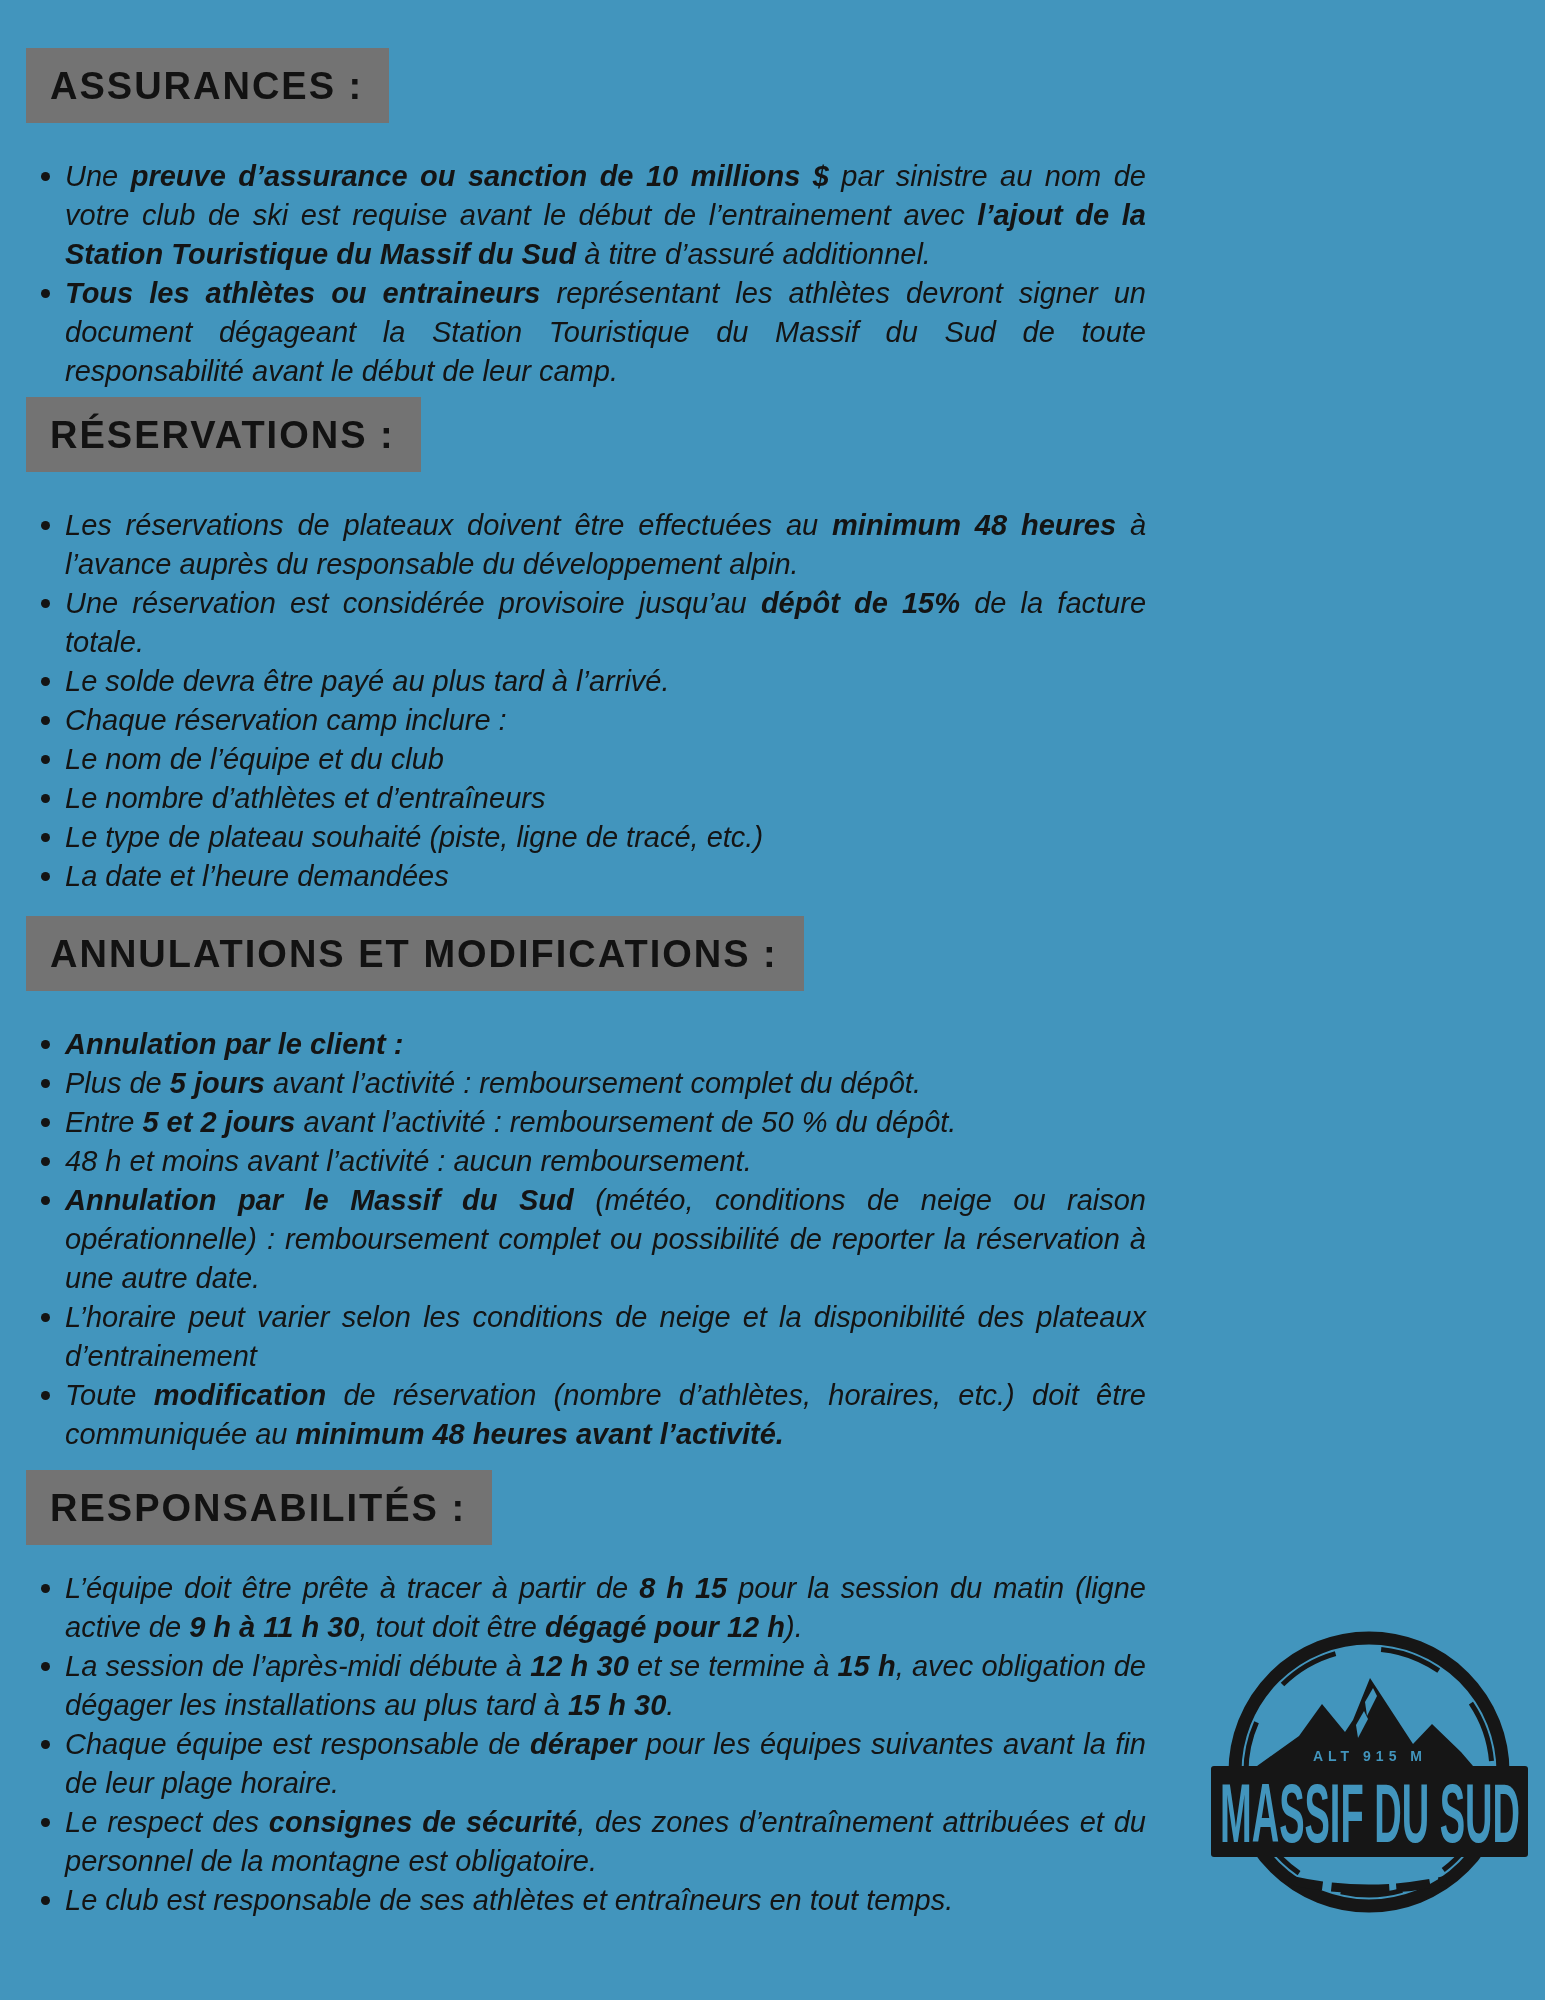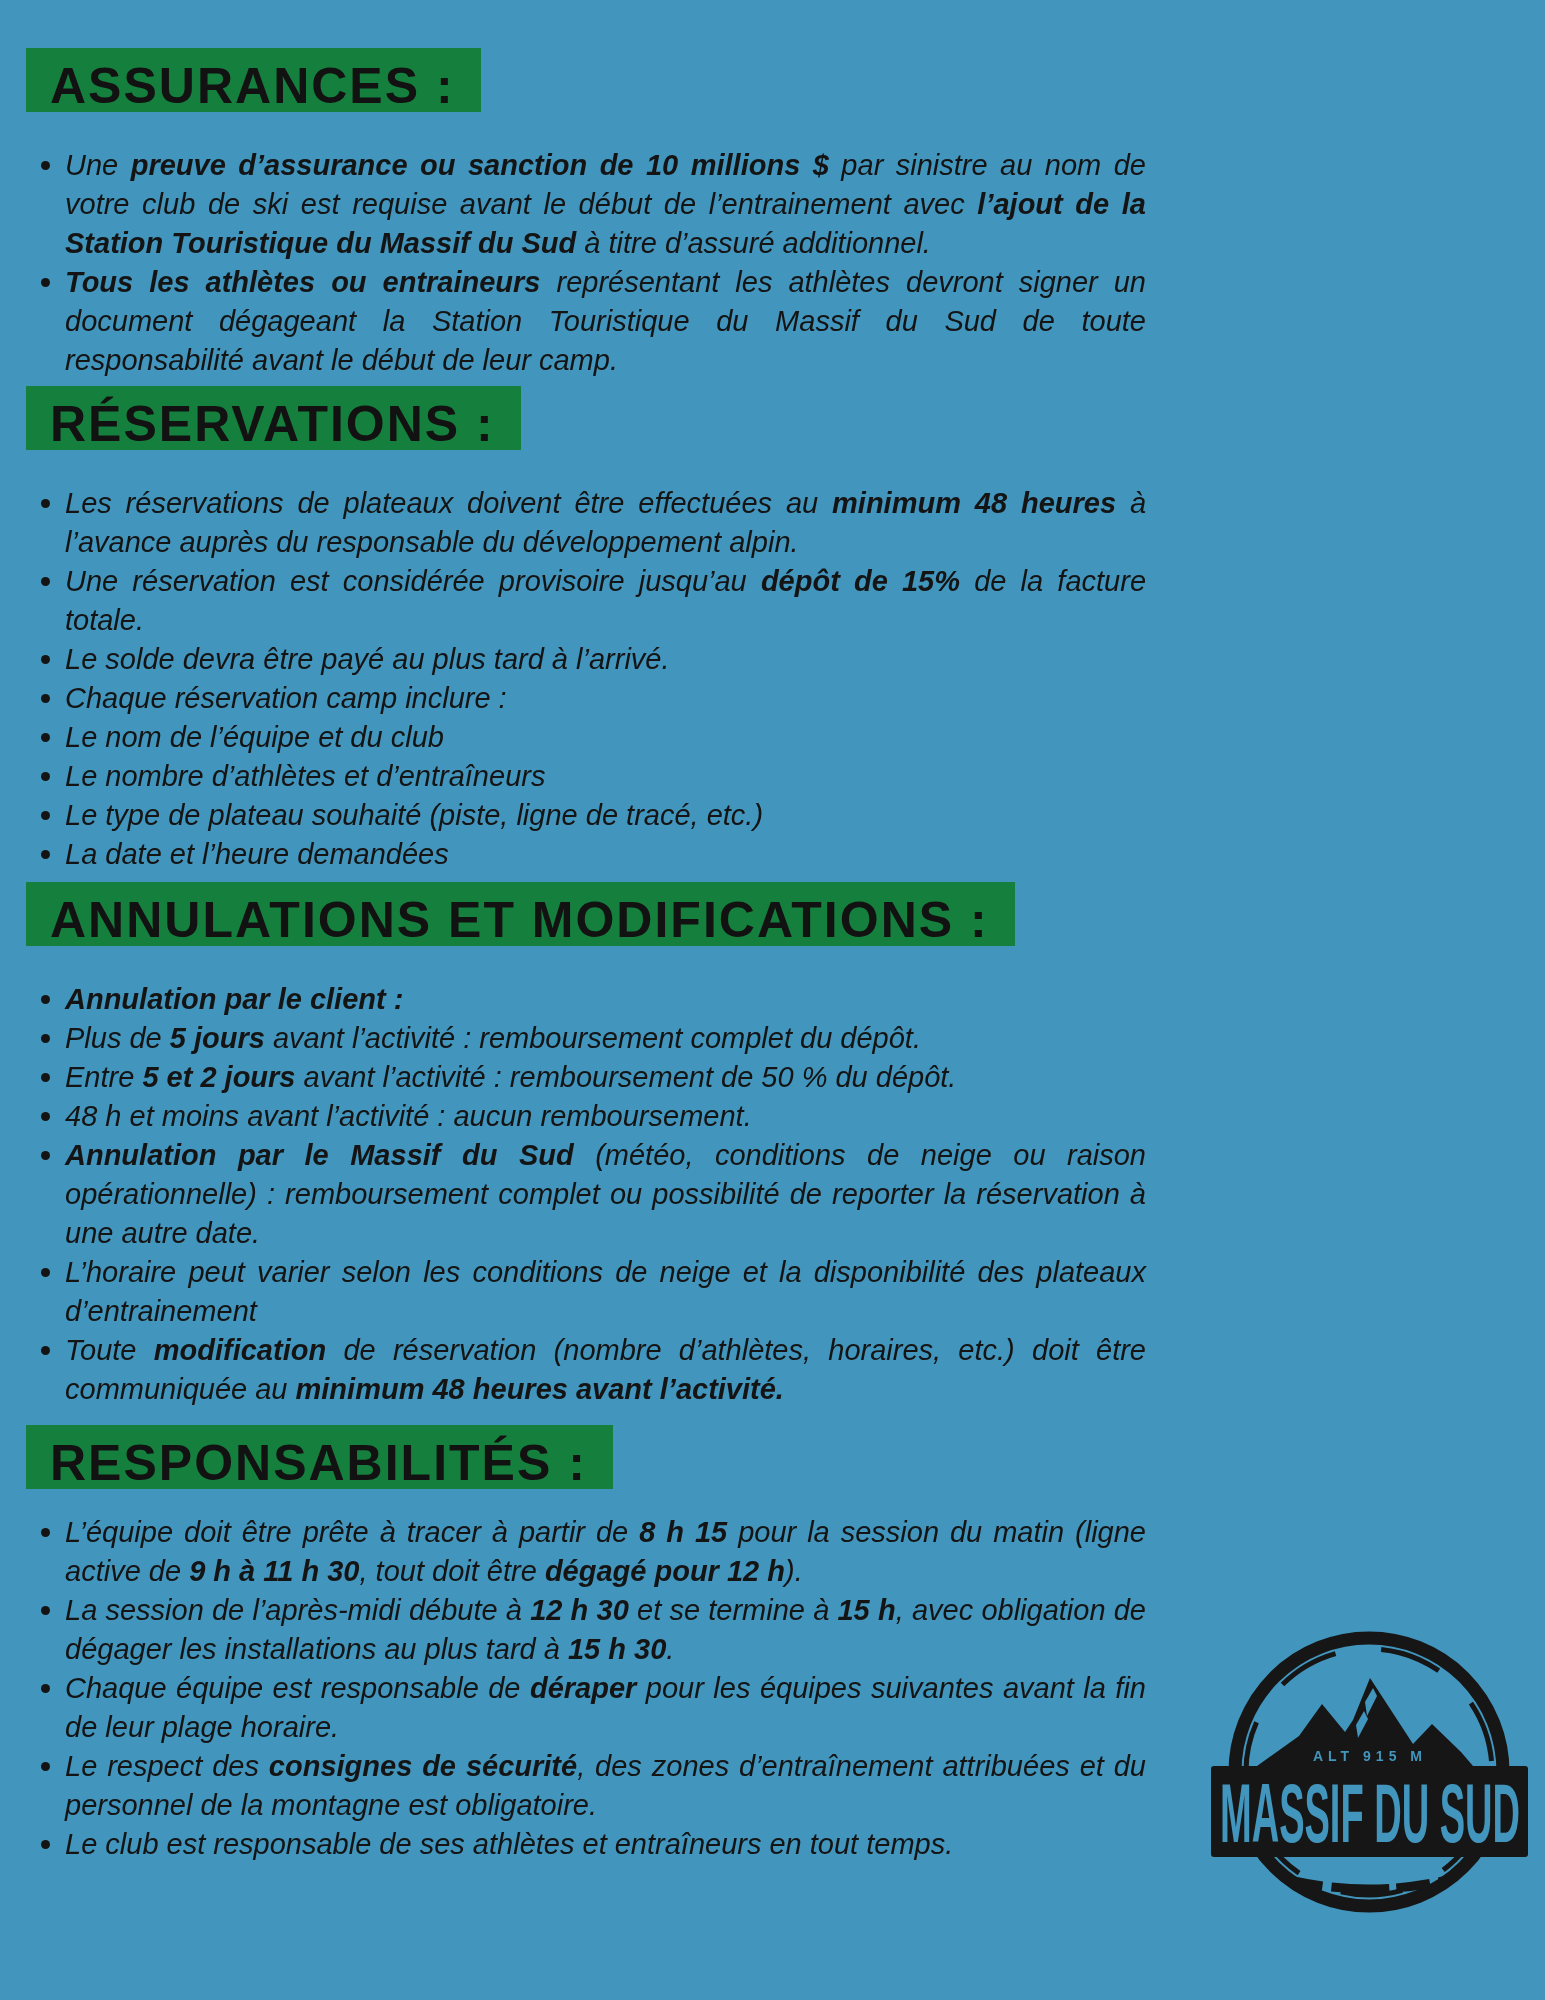--- a/index.html
+++ b/index.html
@@ -15,33 +15,33 @@
     background: #4295BD;
     font-family: "Liberation Sans", sans-serif;
     color: #141414;
     padding: 48px 0 0 26px;
   }
   #content {
     width: 1145px;
   }
   section.rule-section { display: block; }
   section.rule-section:nth-of-type(2) { margin-top: 6px; }
-  section.rule-section:nth-of-type(3) { margin-top: 8px; }
+  section.rule-section:nth-of-type(3) { margin-top: 20px; }
   section.rule-section:nth-of-type(4) { margin-top: 16px; }
 
   .heading {
     display: inline-block;
     margin: 0;
-    background: #15803d;
+    background: #737373;
     color: #121212;
-    font-size: 50px;
+    font-size: 38px;
     line-height: 52px;
     font-weight: bold;
     letter-spacing: 2px;
-    padding: 12px 26px 0 24px;
+    padding: 12px 26px 11px 24px;
     white-space: nowrap;
   }
 
   ul.bullets {
     list-style: none;
     margin: 34px 0 0 12px;
     padding: 0;
     width: 1108px;
     font-size: 29px;
     line-height: 39px;

